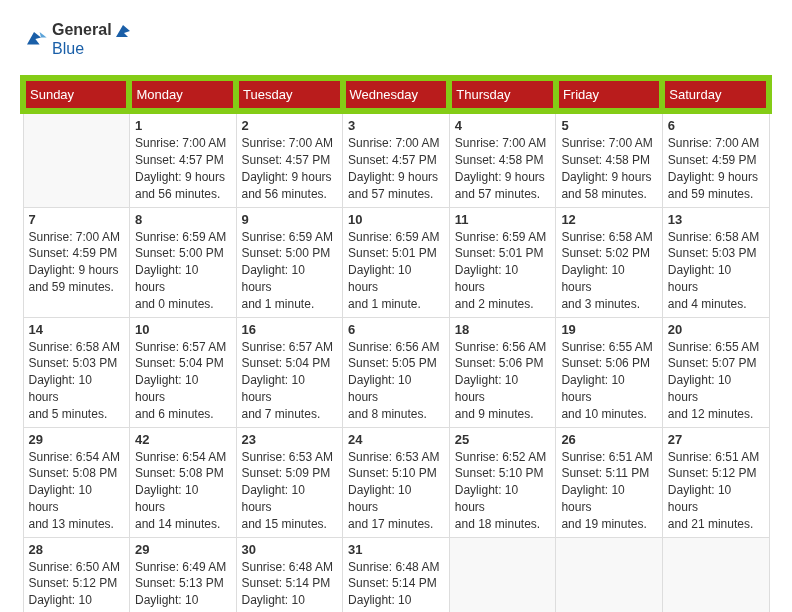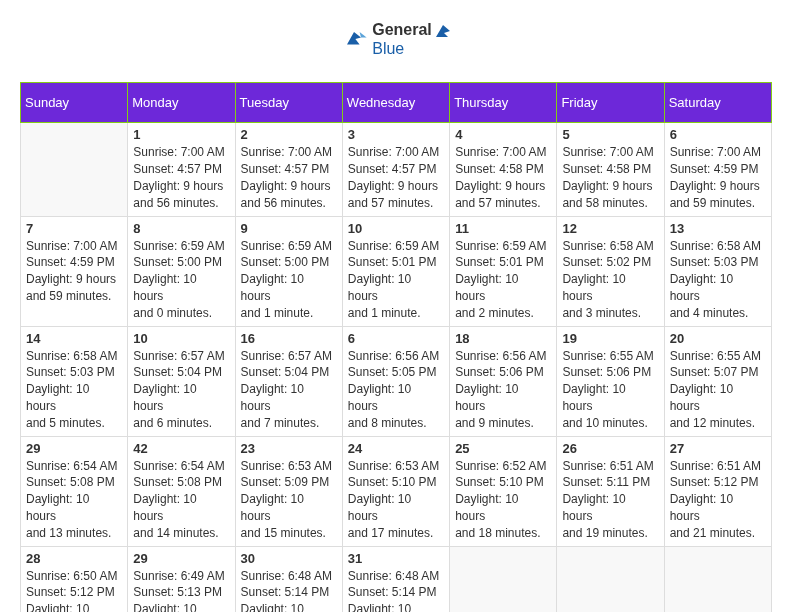--- a/index.html
+++ b/index.html
@@ -5,23 +5,23 @@
     * { box-sizing: border-box; margin: 0; padding: 0; }
     body {
       font-family: Arial, sans-serif;
       background: #fff;
       width: 792px;
       min-height: 612px;
       padding: 20px;
     }
     .header {
       display: flex;
-      justify-content: center;
+      justify-content: flex-start;
       align-items: flex-start;
-      margin-bottom: 24px;
+      margin-bottom: 17px;
     }
     .logo {
       display: flex;
       align-items: center;
       gap: 4px;
     }
     .logo-bird {
       width: 28px;
       height: 28px;
     }
@@ -37,27 +37,27 @@
       font-size: 16px;
       color: #333;
       font-weight: normal;
     }
     .calendar {
       width: 100%;
       border-collapse: collapse;
       font-size: 11px;
     }
     .calendar th {
-      background: #6d28d9;
+      background: #b91c1c;
       color: #fff;
-      padding: 12px 4px;
+      padding: 6px 4px;
       text-align: left;
       font-size: 13px;
       font-weight: normal;
-      border: 1px solid #84cc16;
+      border: 6px solid #84cc16;
     }
     .calendar td {
       vertical-align: top;
       padding: 4px 5px;
       border: 1px solid #ddd;
       width: 107px;
       min-height: 80px;
       background: #fff;
     }
     .calendar td.empty {

